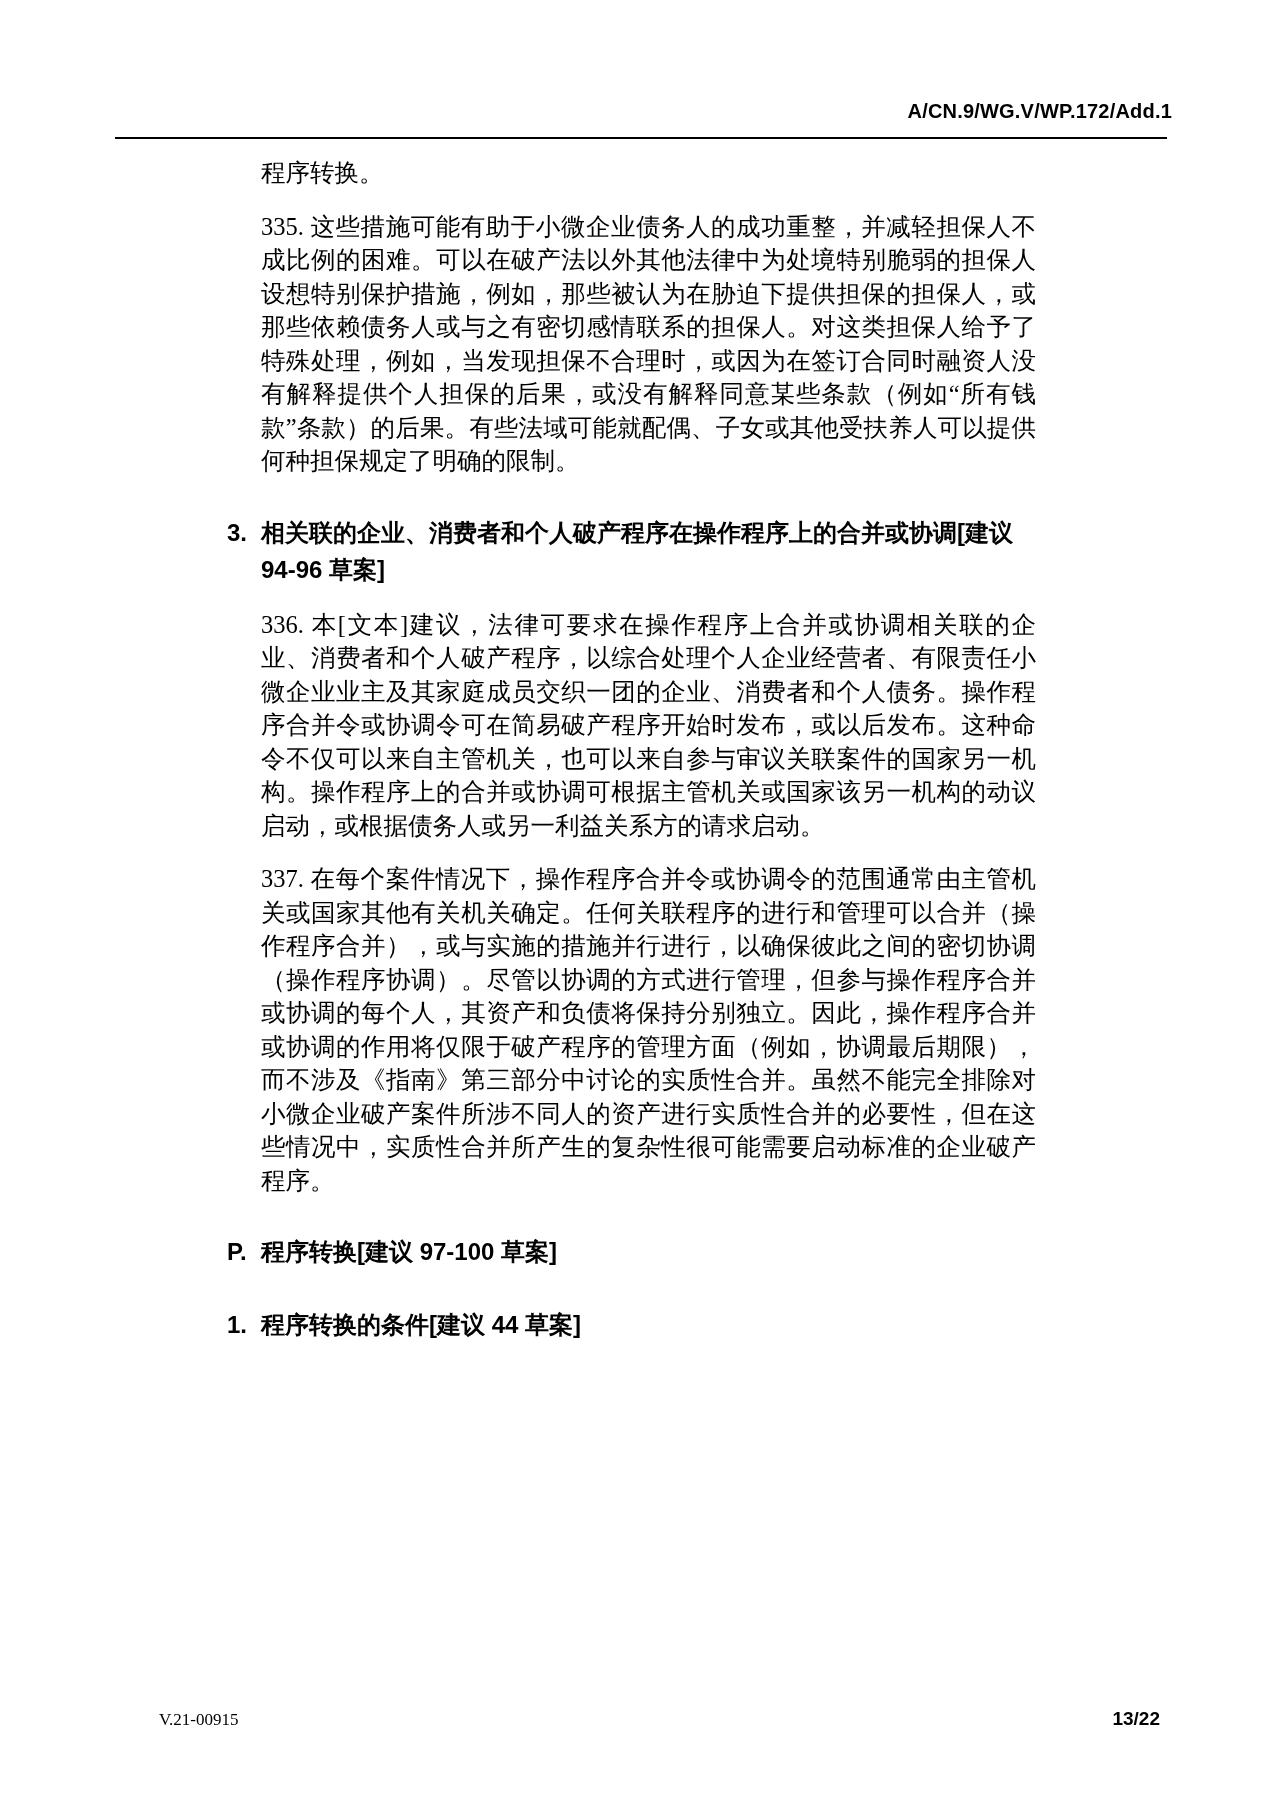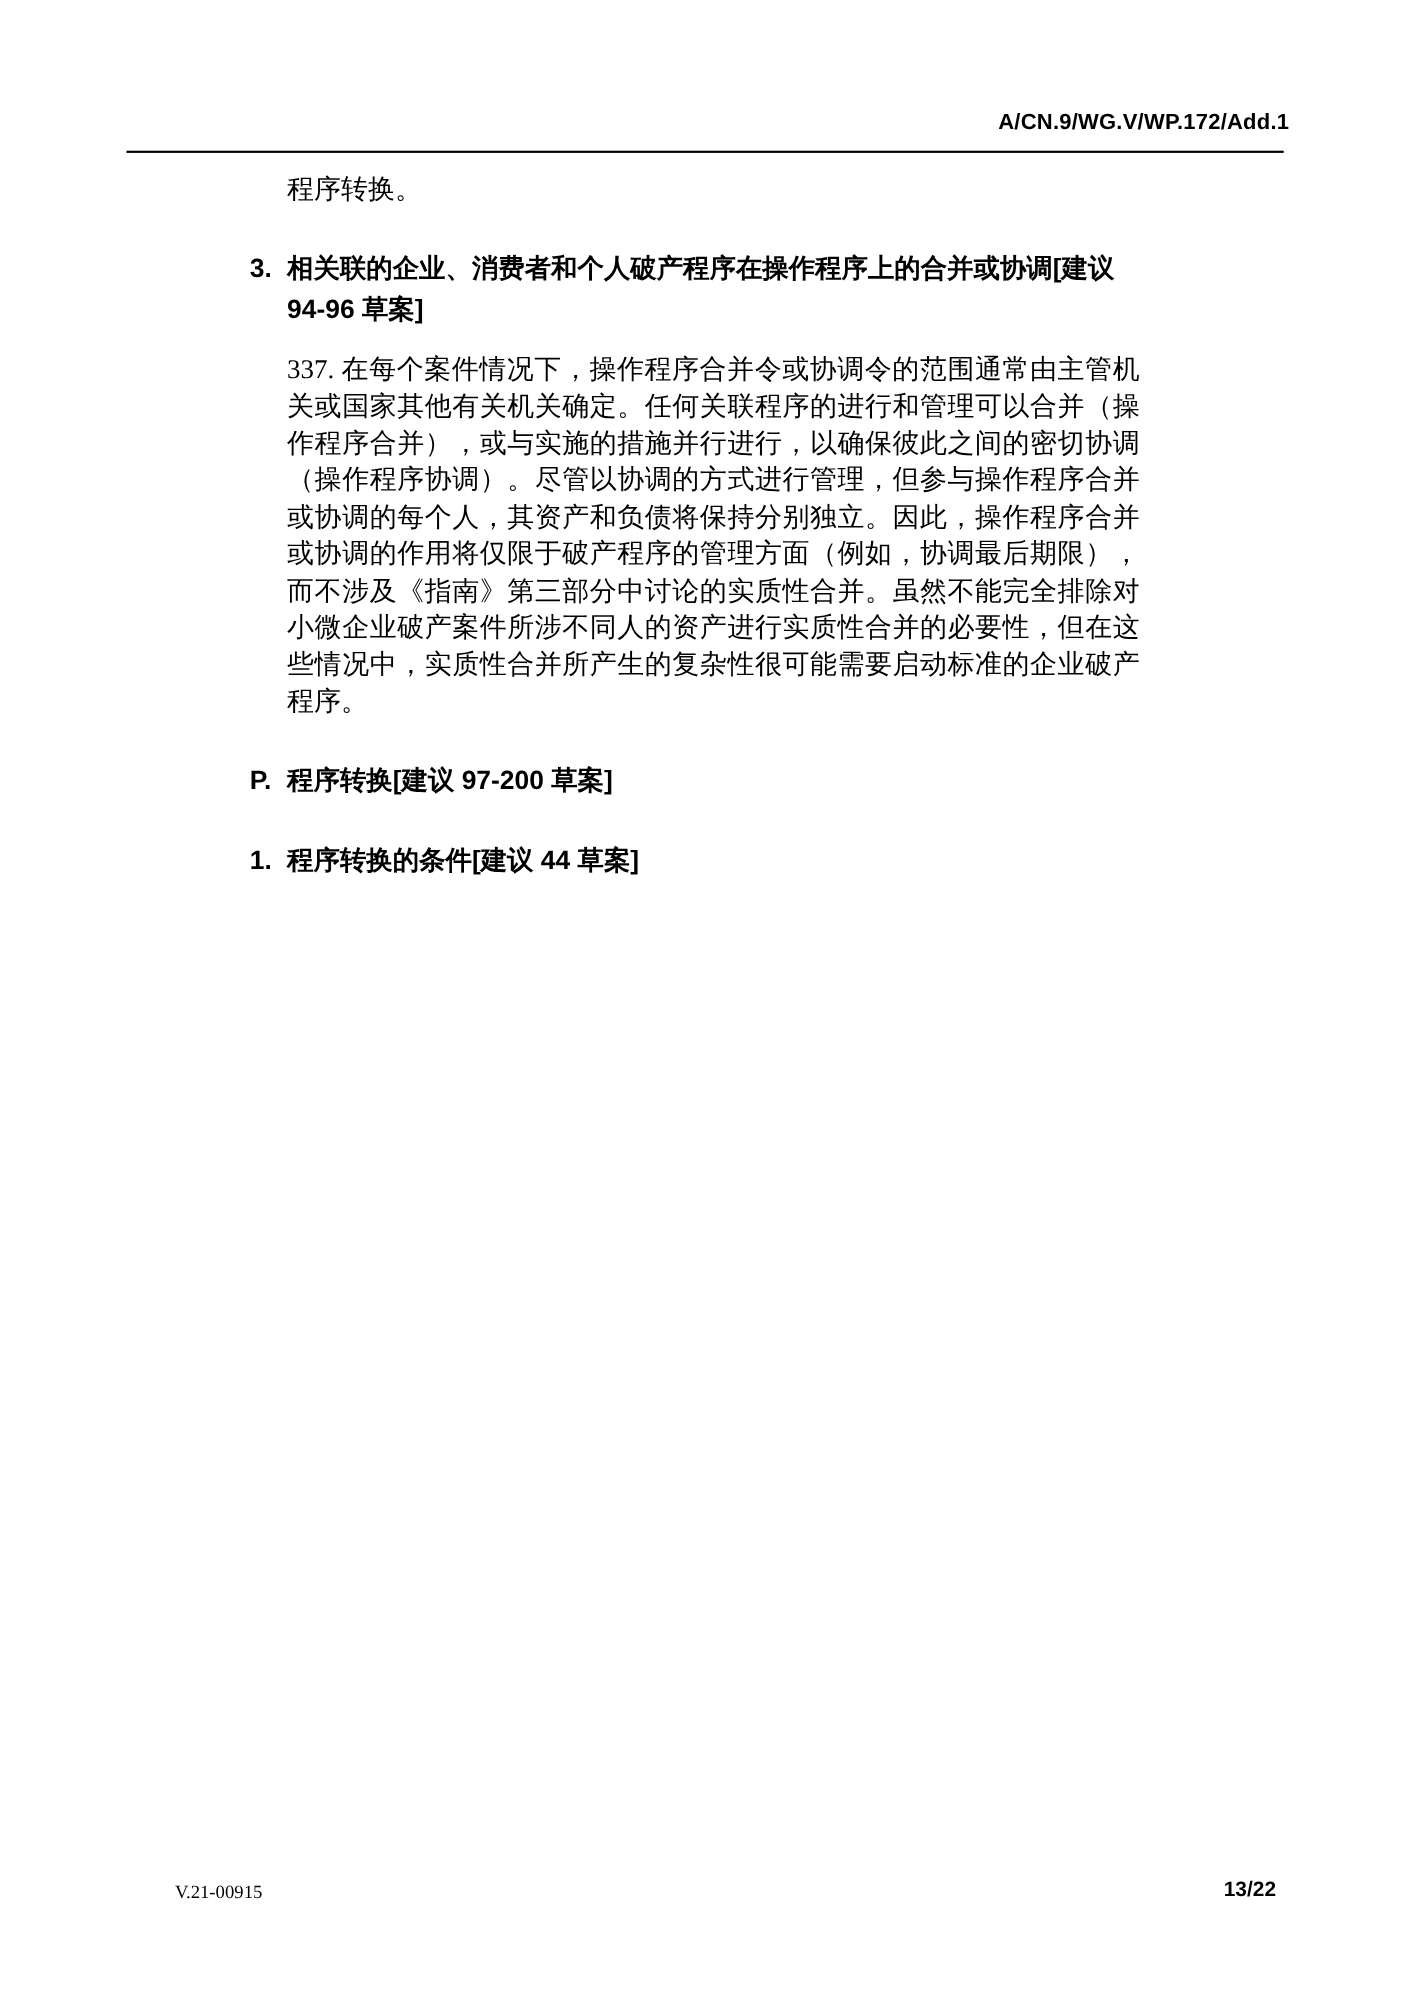--- a/index.html
+++ b/index.html
@@ -88,33 +88,35 @@
 <div class="page">
 
   <div class="doc-symbol">A/CN.9/WG.V/WP.172/Add.1</div>
 
   <div class="header-rule"></div>
 
   <div class="content">
 
     <p class="para fragment">程序转换。</p>
 
+    <p class="para">335. 这些措施可能有助于小微企业债务人的成功重整，并减轻担保人不成比例的困难。可以在破产法以外其他法律中为处境特别脆弱的担保人设想特别保护措施，例如，那些被认为在胁迫下提供担保的担保人，或那些依赖债务人或与之有密切感情联系的担保人。对这类担保人给予了特殊处理，例如，当发现担保不合理时，或因为在签订合同时融资人没有解释提供个人担保的后果，或没有解释同意某些条款（例如“所有钱款”条款）的后果。有些法域可能就配偶、子女或其他受扶养人可以提供何种担保规定了明确的限制。</p>
 
     <div class="heading">
       <span class="h-num">3.</span>
       <span class="h-title">相关联的企业、消费者和个人破产程序在操作程序上的合并或协调[建议 94-96 草案]</span>
     </div>
 
+    <p class="para">336. 本[文本]建议，法律可要求在操作程序上合并或协调相关联的企业、消费者和个人破产程序，以综合处理个人企业经营者、有限责任小微企业业主及其家庭成员交织一团的企业、消费者和个人债务。操作程序合并令或协调令可在简易破产程序开始时发布，或以后发布。这种命令不仅可以来自主管机关，也可以来自参与审议关联案件的国家另一机构。操作程序上的合并或协调可根据主管机关或国家该另一机构的动议启动，或根据债务人或另一利益关系方的请求启动。</p>
 
     <p class="para">337. 在每个案件情况下，操作程序合并令或协调令的范围通常由主管机关或国家其他有关机关确定。任何关联程序的进行和管理可以合并（操作程序合并），或与实施的措施并行进行，以确保彼此之间的密切协调（操作程序协调）。尽管以协调的方式进行管理，但参与操作程序合并或协调的每个人，其资产和负债将保持分别独立。因此，操作程序合并或协调的作用将仅限于破产程序的管理方面（例如，协调最后期限），而不涉及《指南》第三部分中讨论的实质性合并。虽然不能完全排除对小微企业破产案件所涉不同人的资产进行实质性合并的必要性，但在这些情况中，实质性合并所产生的复杂性很可能需要启动标准的企业破产程序。</p>
 
 
     <div class="heading">
       <span class="h-num">P.</span>
-      <span class="h-title">程序转换[建议 97-200 草案]</span>
+      <span class="h-title">程序转换[建议 97-100 草案]</span>
     </div>
 
     <div class="heading">
       <span class="h-num">1.</span>
       <span class="h-title">程序转换的条件[建议 44 草案]</span>
     </div>
 
 
   </div>
 

